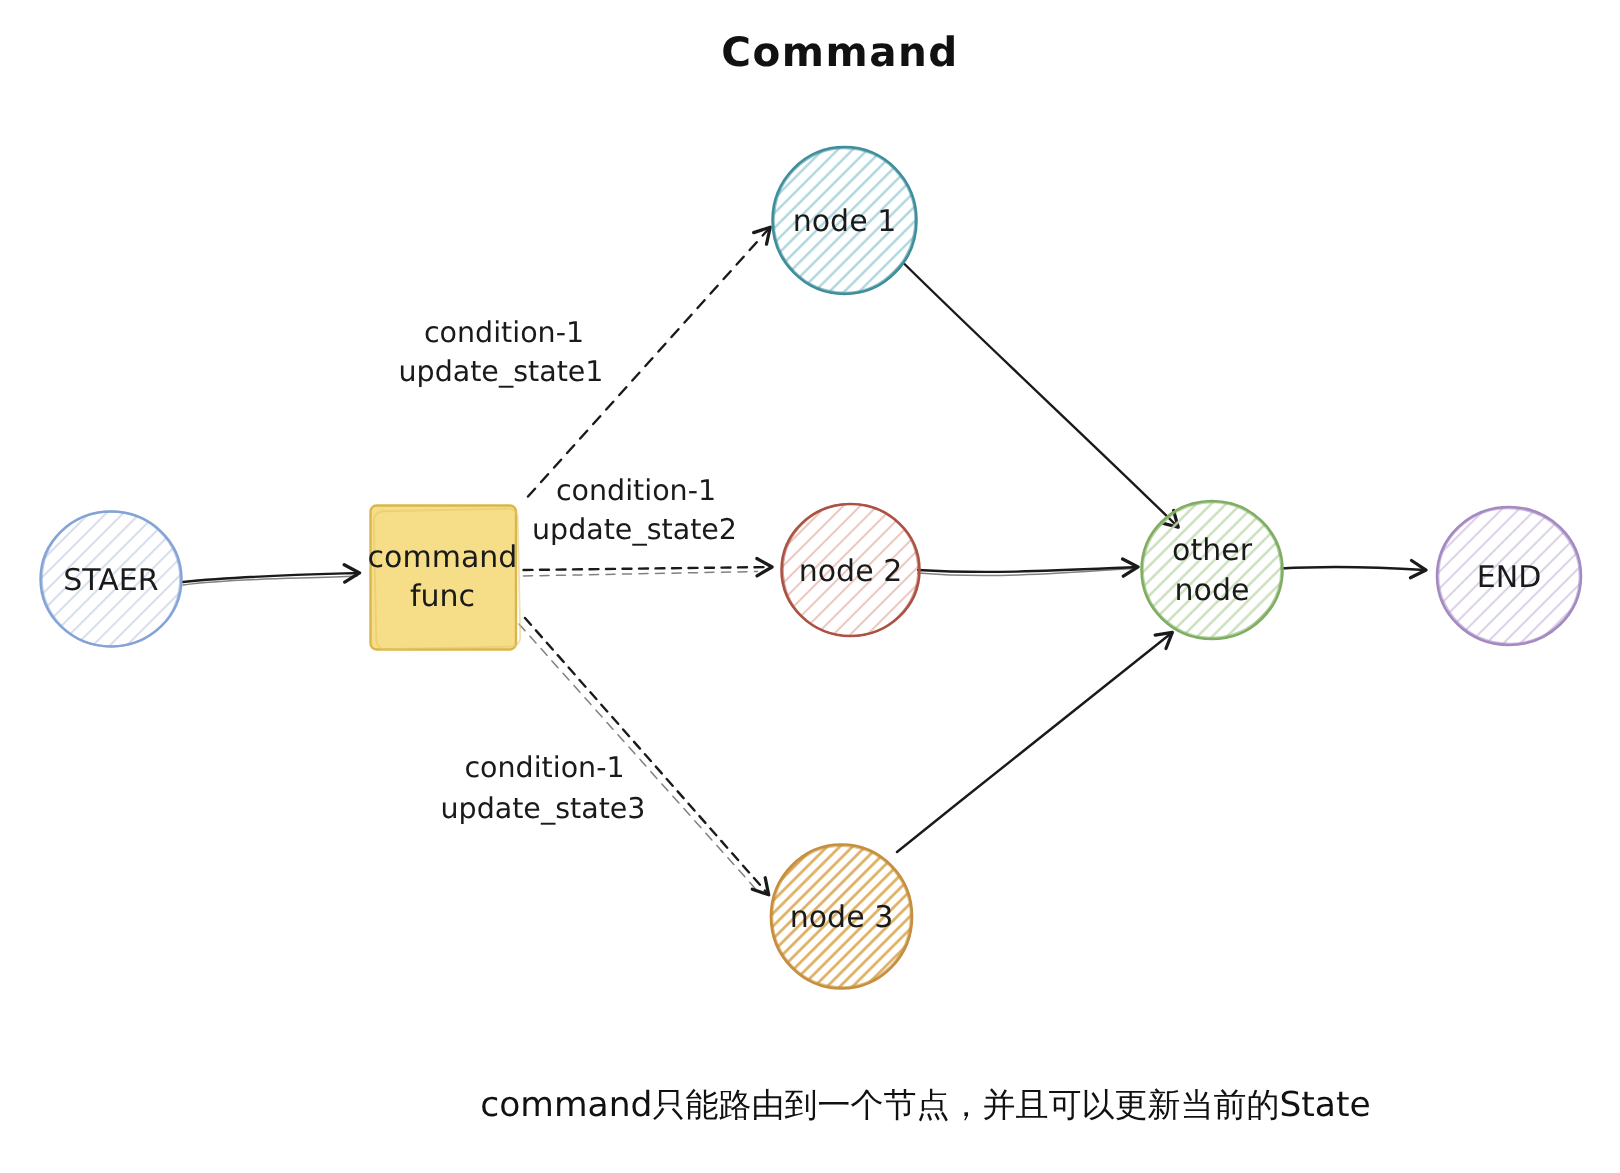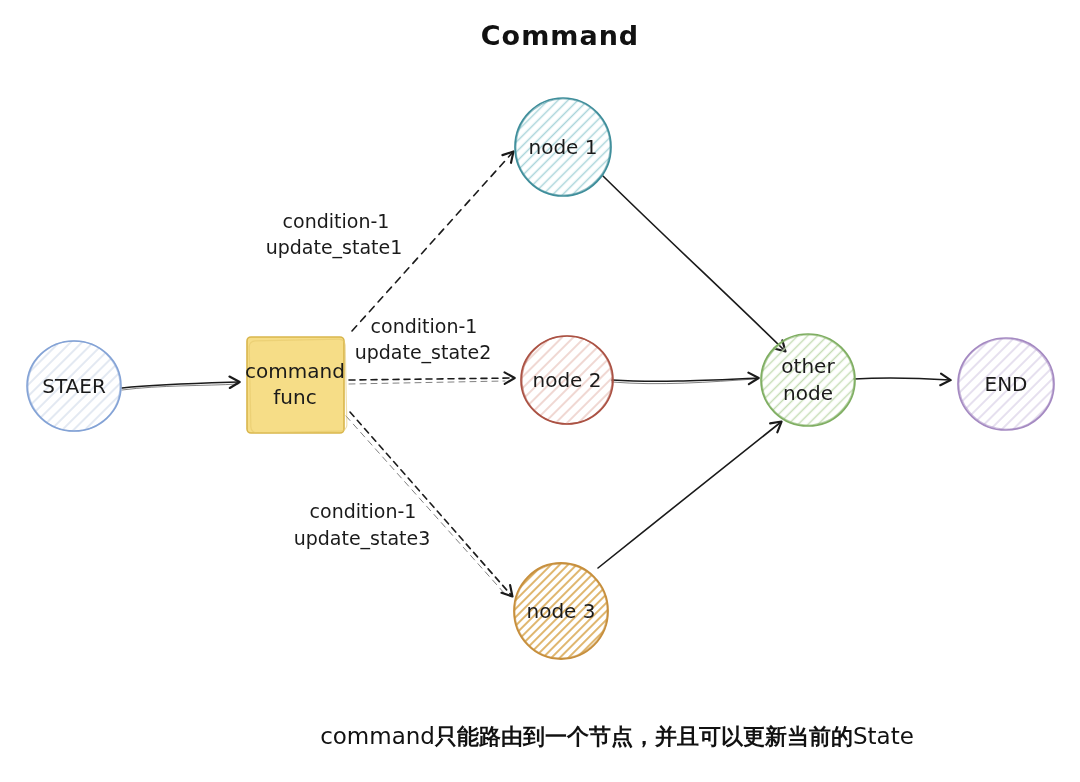--- a/index.html
+++ b/index.html
@@ -11,21 +11,21 @@
   svg{position:absolute;left:0;top:0;}
   .page-title{
     position:absolute;top:20px;left:560px;transform:translateX(-50%);
     font-size:27px;font-weight:600;letter-spacing:1px;color:#111;white-space:nowrap;
   }
   .caption{
     position:absolute;top:722px;left:617px;transform:translateX(-50%);
     font-size:22px;color:#111;white-space:nowrap;
   }
   .caption .latin{font-weight:500;font-size:23px;}
-  .caption .cjk{font-weight:700;}
+  .caption .cjk{font-weight:400;}
   text{fill:#1a1a1a;font-family:"DejaVu Sans", sans-serif;}
   .node-label{font-size:20px;}
   .edge-label{font-size:19px;}
   .edge{stroke:#1a1a1a;fill:none;stroke-width:1.6;stroke-linecap:round;}
   .edge-ghost{stroke:#1a1a1a;fill:none;stroke-width:1;opacity:.55;stroke-linecap:round;}
   .sketch2{opacity:.55;}
 </style>
 </head>
 <body>
 

